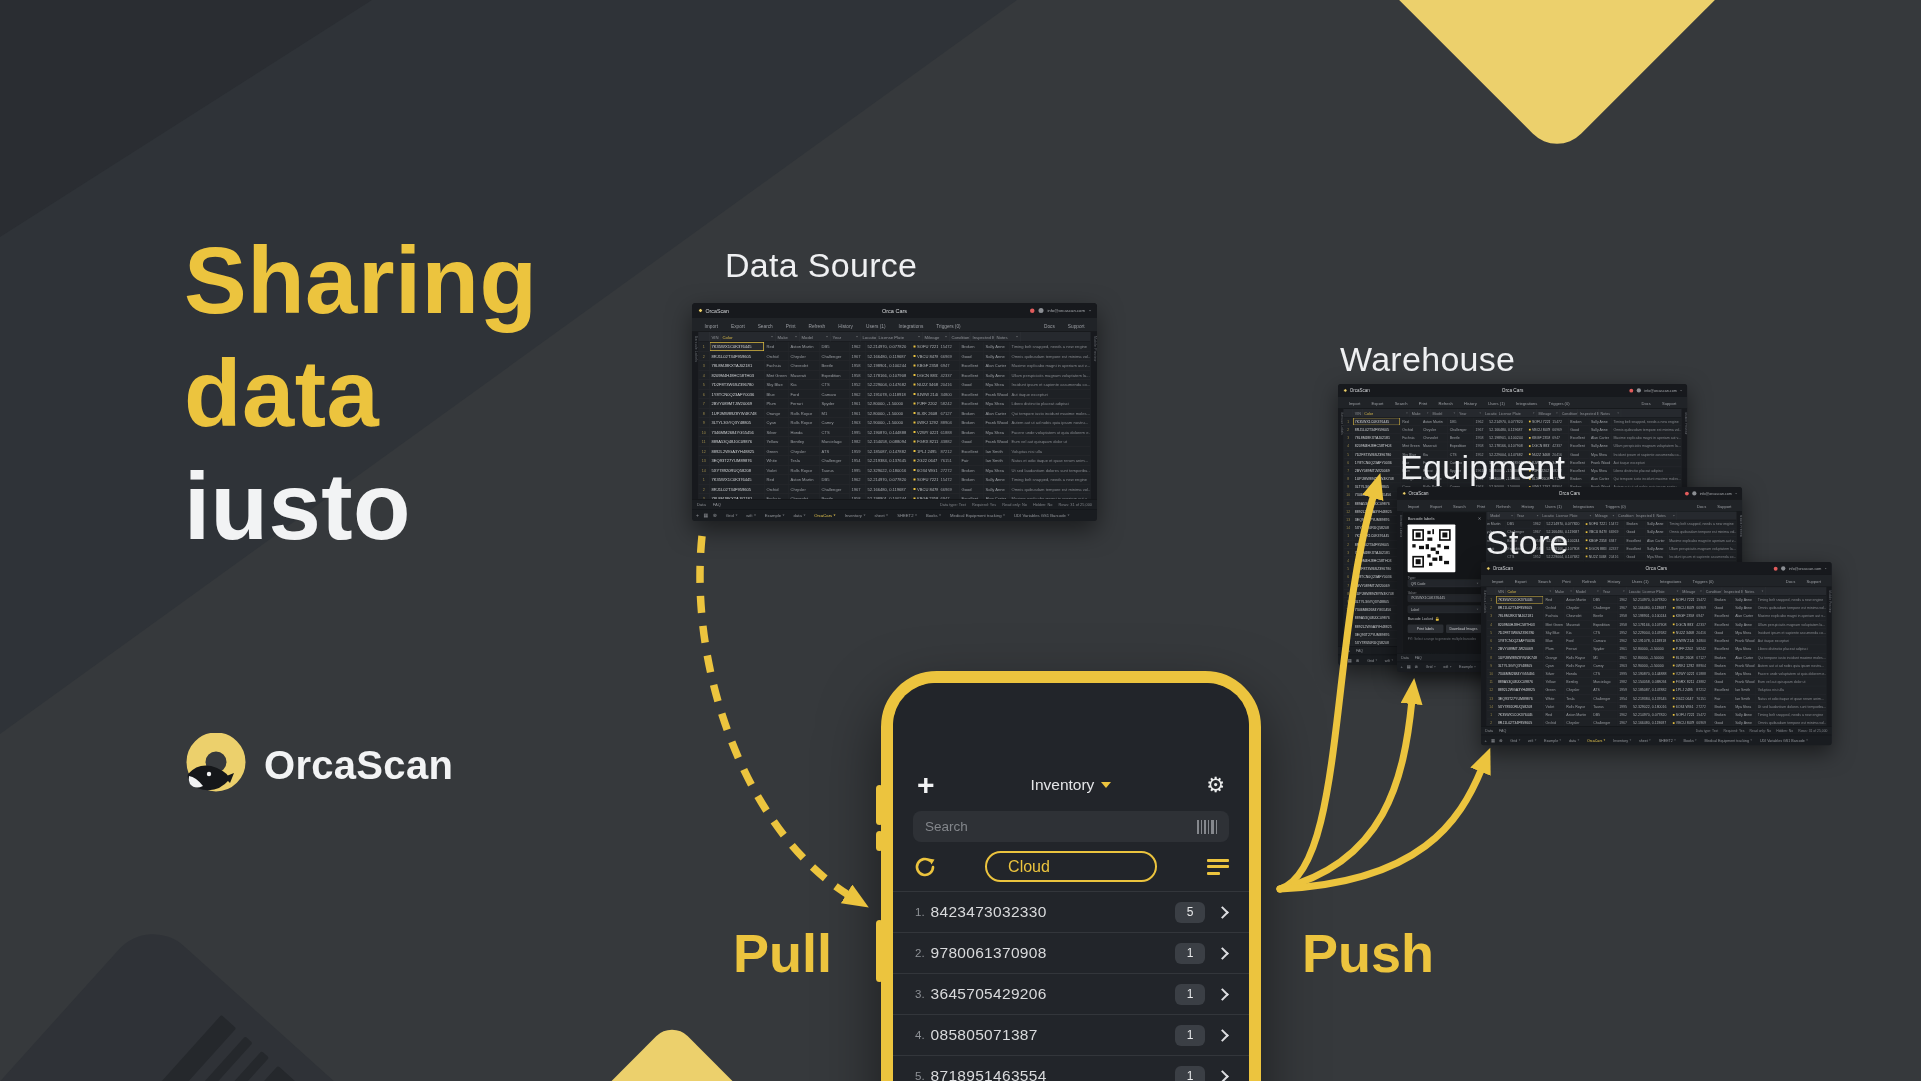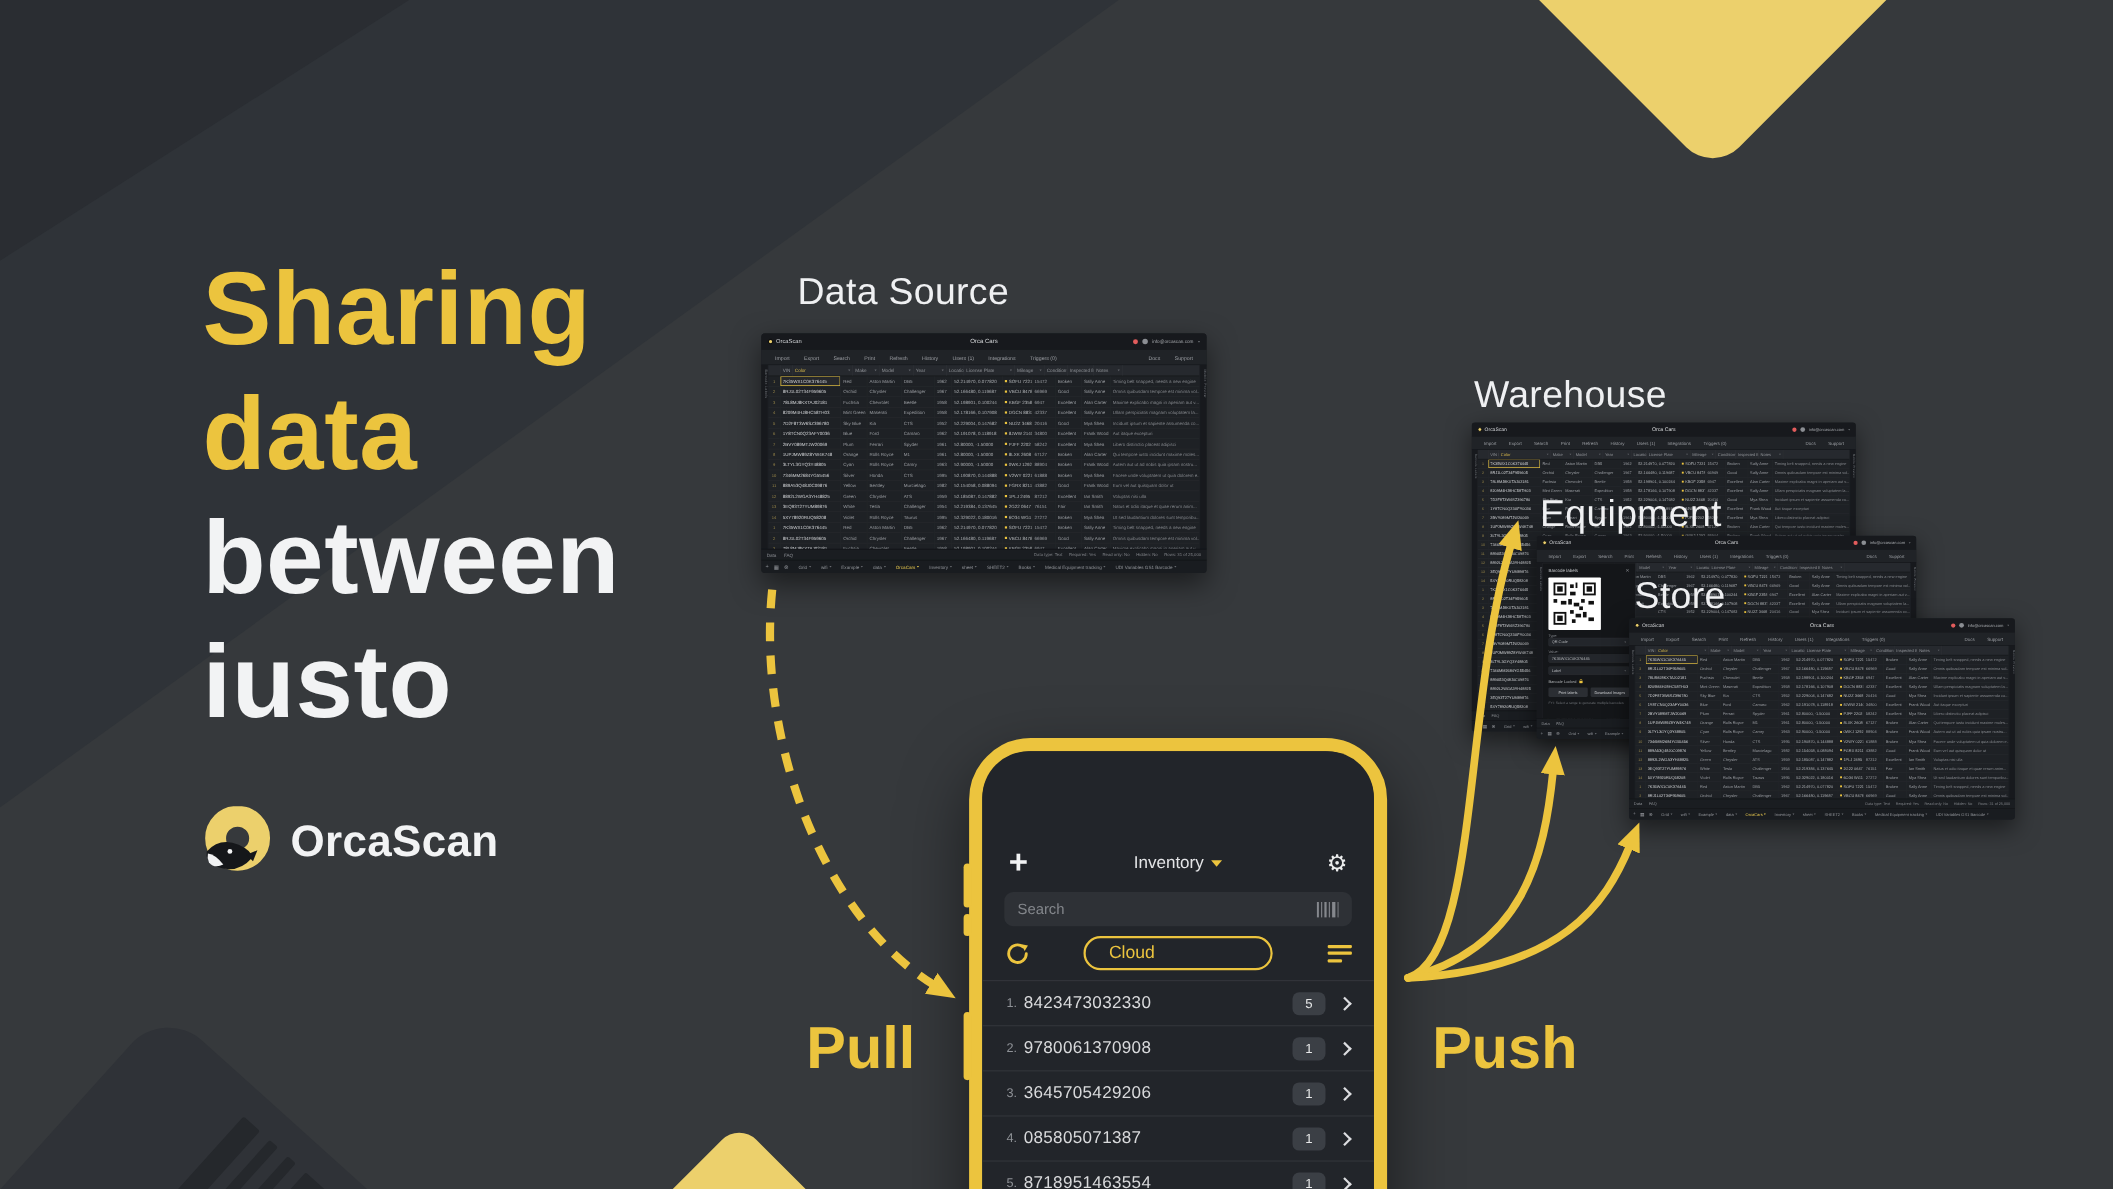--- a/index.html
+++ b/index.html
@@ -160,21 +160,20 @@
       <i style="width:10px"></i>
       <i style="width:10px"></i>
       <i style="width:26px"></i>
 
     </div>
   </div>
 
   <div class="headline">
     <div class="hl-y">Sharing</div>
     <div class="hl-y">data</div>
-    <div class="hl-w">between</div>
     <div class="hl-w">iusto</div>
   </div>
 
   <div class="brand">
     <svg width="64" height="64" viewBox="0 0 64 64">
       <circle cx="32" cy="29" r="20" fill="none" stroke="#ecd06c" stroke-width="19"></circle>
       <path d="M4 41 Q16 28 33 35 Q46 41 45 47 Q32 62 13 55 Q2 49 4 41 Z" fill="#15171a"></path>
       <path d="M5 43 Q12 44 19 53 Q11 57 6 51 Q4 47 5 43 Z" fill="#f2f3f4"></path>
       <circle cx="25" cy="41" r="2.2" fill="#f2f3f4"></circle>
       <path d="M40 44 L50 40 L46 50 Z" fill="#15171a"></path>

